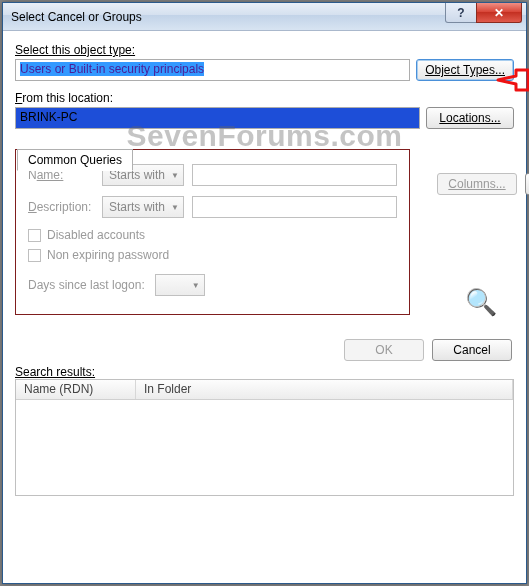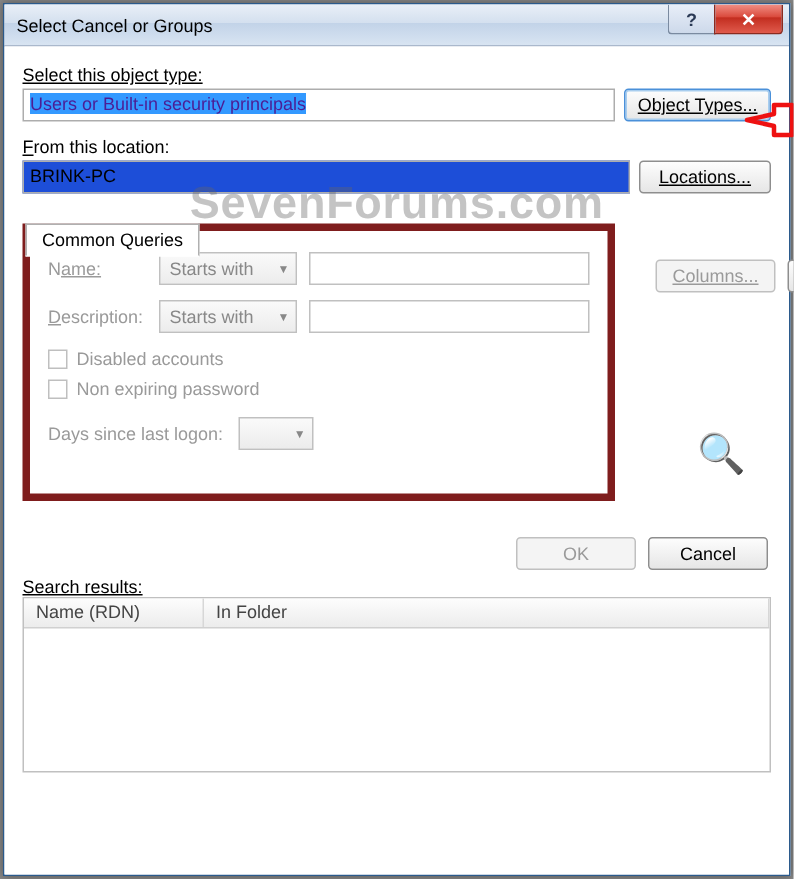--- a/index.html
+++ b/index.html
@@ -131,36 +131,36 @@
     top: 0; left: 2px;
     border: 1px solid #b0b0b0;
     border-bottom: 1px solid #fff;
     background: #fff;
     padding: 3px 10px;
     z-index: 2;
     font-size: 12px;
   }
   .tab-panel {
     margin-top: 20px;
-    border: 5px solid #7f1d1d;
+    border: 1px solid #7f1d1d;
     width: 395px;
-    padding: 14px 12px 29px 12px;
+    padding: 14px 12px 18px 12px;
   }
   .query-row {
     display: flex;
     align-items: center;
     gap: 8px;
     margin-bottom: 10px;
   }
   .q-label {
     width: 66px;
     color: #9a9a9a;
   }
   .combo {
-    width: 92px;
+    width: 82px;
     height: 22px;
     border: 1px solid #c0c0c0;
     background: linear-gradient(to bottom, #fafafa, #ececec);
     display: flex;
     align-items: center;
     justify-content: space-between;
     padding: 0 4px 0 6px;
     color: #888;
   }
   .combo .chev {

